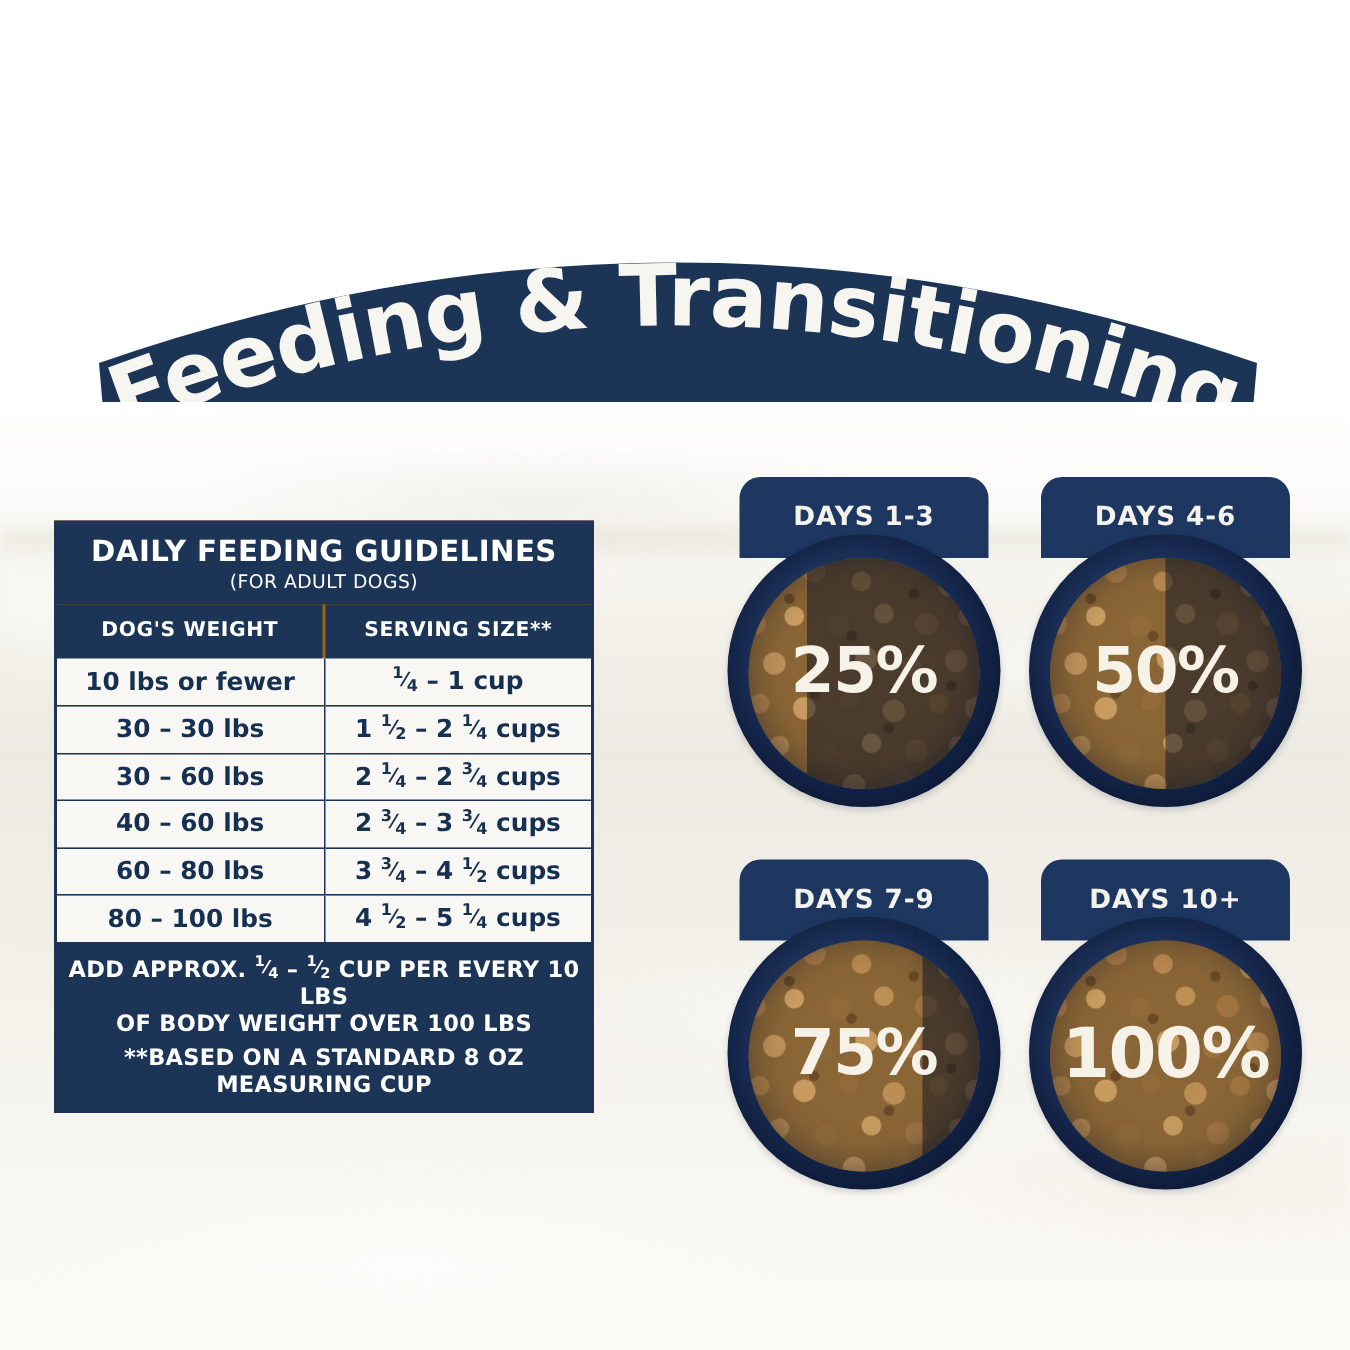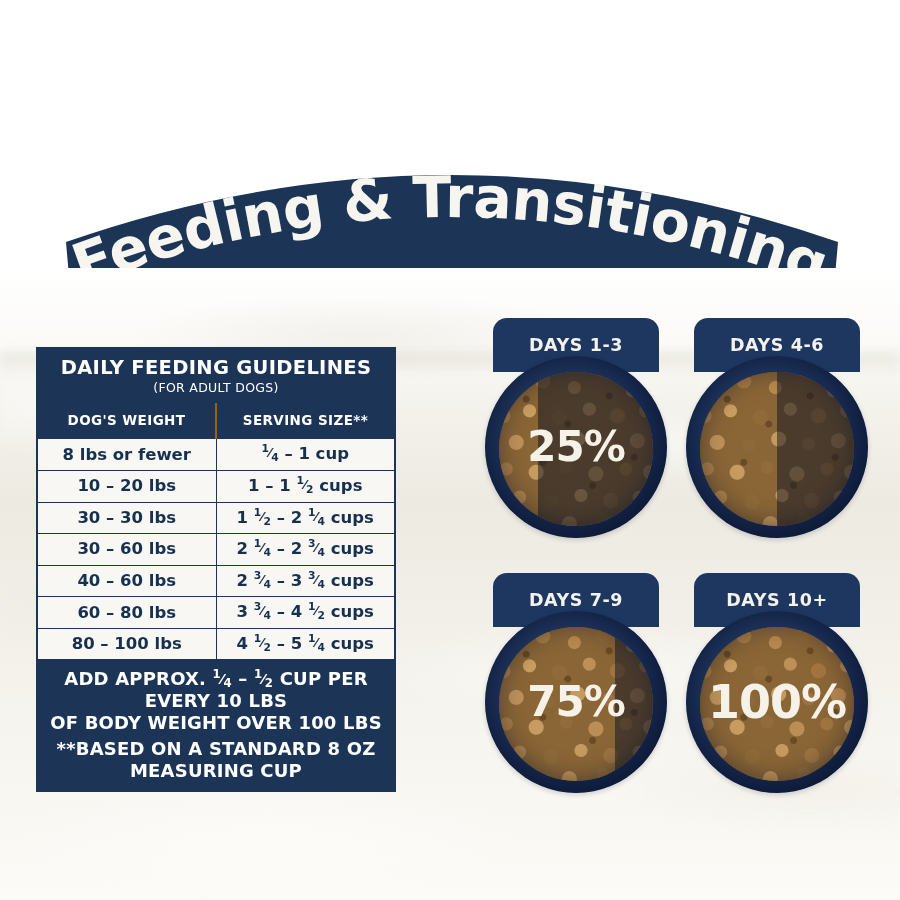--- a/index.html
+++ b/index.html
@@ -96,21 +96,21 @@
     border-top:1px solid #1c3557;
     border-right:1px solid #1c3557;
     white-space:nowrap;
   }
   table#guidelines td:last-child{border-right:none;}
   table#guidelines tr:first-child td{border-top:2px solid #1c3557;}
   .frac{display:inline-block;font-size:.78em;vertical-align:.15em;line-height:1;}
   .tbl-foot{
     background:#1c3557;color:#ffffff;text-align:center;
     font-family:"DejaVu Sans", sans-serif;
-    font-weight:bold;font-size:18px;letter-spacing:.2px;line-height:1.22;
+    font-weight:bold;font-size:15px;letter-spacing:.2px;line-height:1.22;
     padding:7px 6px 8px;
     border-top:2px solid #1c3557;
   }
   .tbl-foot .fl2{margin-top:4px;}
 
   
   .bowl-card{
     position:absolute;width:166px;height:54px;
   }
   .card-top{
@@ -240,26 +240,22 @@
 
   <table id="guidelines">
     <thead>
       <tr>
         <th>DOG'S WEIGHT</th>
         <th>SERVING SIZE**</th>
       </tr>
     </thead>
     <tbody id="guideline-rows">
         <tr>
-          <td>8 lbs or fewer</td>
+          <td>10 lbs or fewer</td>
           <td><span class="frac"><sup>1</sup>⁄<sub>4</sub></span> – 1 cup</td>
-        </tr>
-        <tr>
-          <td>10 – 20 lbs</td>
-          <td>1 – 1 <span class="frac"><sup>1</sup>⁄<sub>2</sub></span> cups</td>
         </tr>
         <tr>
           <td>30 – 30 lbs</td>
           <td>1 <span class="frac"><sup>1</sup>⁄<sub>2</sub></span> – 2 <span class="frac"><sup>1</sup>⁄<sub>4</sub></span> cups</td>
         </tr>
         <tr>
           <td>30 – 60 lbs</td>
           <td>2 <span class="frac"><sup>1</sup>⁄<sub>4</sub></span> – 2 <span class="frac"><sup>3</sup>⁄<sub>4</sub></span> cups</td>
         </tr>
         <tr>
@@ -301,20 +297,21 @@
     <div class="bowl-card" style="left: 694px; top: 318px;">
       <div class="card-top">
         <span class="card-label">DAYS 4-6</span>
       </div>
       <div class="bowl">
         <div class="bowl-inner">
           <div class="kibble"></div>
           <div class="shade" style="width:50%"></div>
         </div>
         <div class="bowl-shadow"></div>
+        <div class="pct small">50%</div>
       </div>
     </div>
     <div class="bowl-card" style="left: 493px; top: 573px;">
       <div class="card-top">
         <span class="card-label">DAYS 7-9</span>
       </div>
       <div class="bowl">
         <div class="bowl-inner">
           <div class="kibble"></div>
           <div class="shade" style="width:25%"></div>

